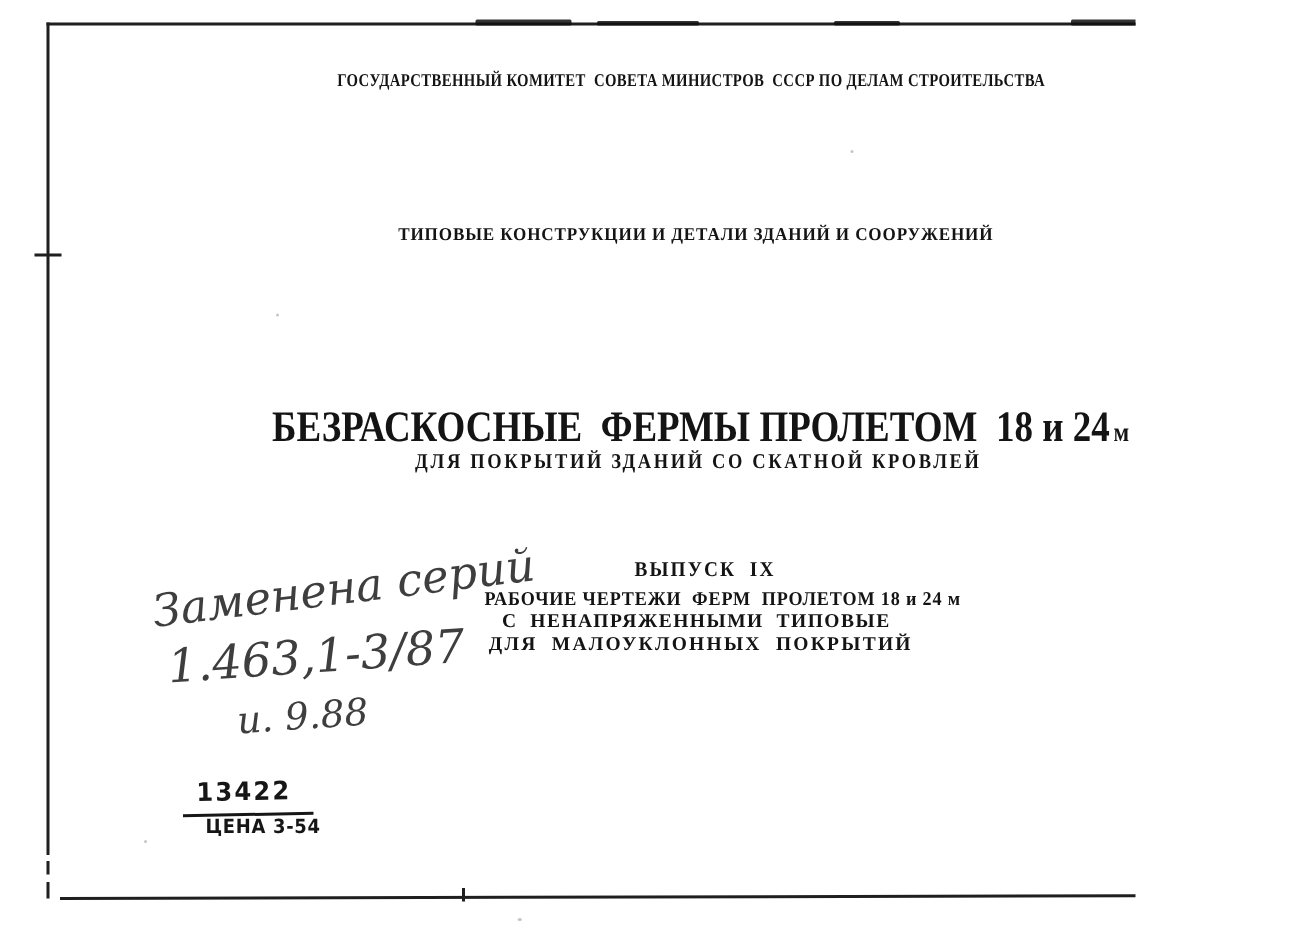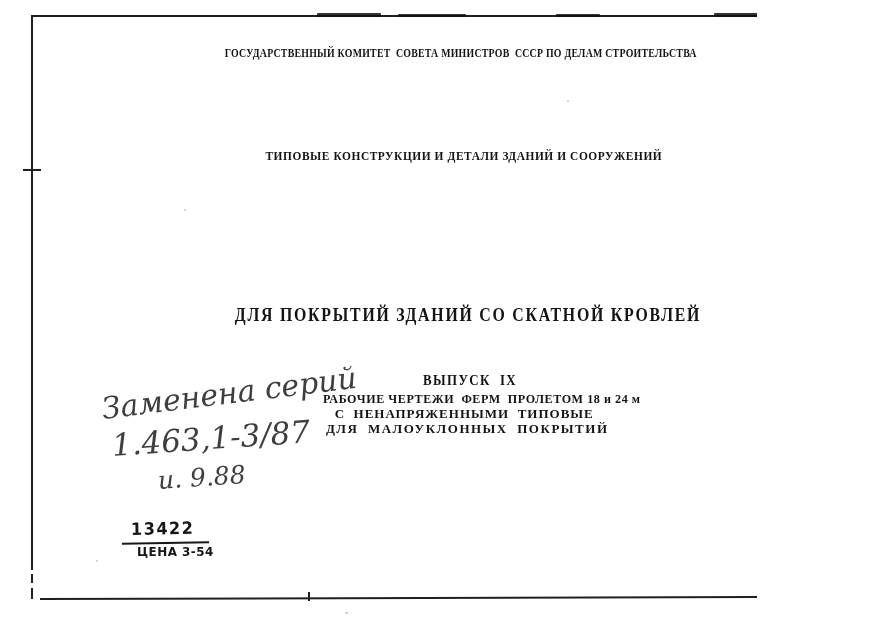--- a/index.html
+++ b/index.html
@@ -29,21 +29,21 @@
   .t-header   {font-size:12px;letter-spacing:.3px;}
   .t-header > span{left:10px;transform:scaleX(.82);}
   .t-label    {font-size:12px;letter-spacing:.6px;}
   .t-label > span{left:12px;transform:scaleX(.95);}
   .t-series   {font-size:26px;letter-spacing:.5px;}
   .t-series > span{left:14px;transform:scaleX(.88);}
   .t-title    {font-size:29px;}
   .t-title1 > span{left:7px;transform:scaleX(.77);}
   .t-title2 > span{left:8px;transform:scaleX(.85);}
   .t-unit{font-size:18px;margin-left:3px;}
-  .t-subtitle {font-size:18px;letter-spacing:2px;}
+  .t-subtitle {font-size:14px;letter-spacing:2px;}
   .t-subtitle > span{left:10px;transform:scaleX(.88);}
   .t-issue    {font-size:14px;letter-spacing:1.5px;}
   .t-issue > span{left:16px;transform:scaleX(.92);}
   .t-desc     {font-size:13px;letter-spacing:.6px;}
   .t-desc1 > span{left:30px;transform:scaleX(.93);}
   .t-desc2 > span{left:12px;transform:scaleX(1);letter-spacing:1px;}
   .t-desc3 > span{left:15px;transform:scaleX(1);letter-spacing:1.5px;}
   
   .hand{
     position:absolute;
@@ -110,20 +110,23 @@
   <div class="line t-header" style="top:35px;">
     <span>ГОСУДАРСТВЕННЫЙ КОМИТЕТ  СОВЕТА МИНИСТРОВ  СССР ПО ДЕЛАМ СТРОИТЕЛЬСТВА</span>
   </div>
 
   <div class="line t-label" style="top:138px;">
     <span>ТИПОВЫЕ КОНСТРУКЦИИ И ДЕТАЛИ ЗДАНИЙ И СООРУЖЕНИЙ</span>
   </div>
 
 
 
+  <div class="line t-title t-title2" style="top:242px;">
+    <span><span>БЕЗРАСКОСНЫЕ  ФЕРМЫ ПРОЛЕТОМ  18 и 24</span><span class="t-unit">м</span></span>
+  </div>
 
   <div class="line t-subtitle" style="top:288px;">
     <span>ДЛЯ ПОКРЫТИЙ ЗДАНИЙ СО СКАТНОЙ КРОВЛЕЙ</span>
   </div>
 
   <div class="line t-issue" style="top:360px;">
     <span>ВЫПУСК  IX</span>
   </div>
 
   <div class="line t-desc t-desc1" style="top:379px;">

